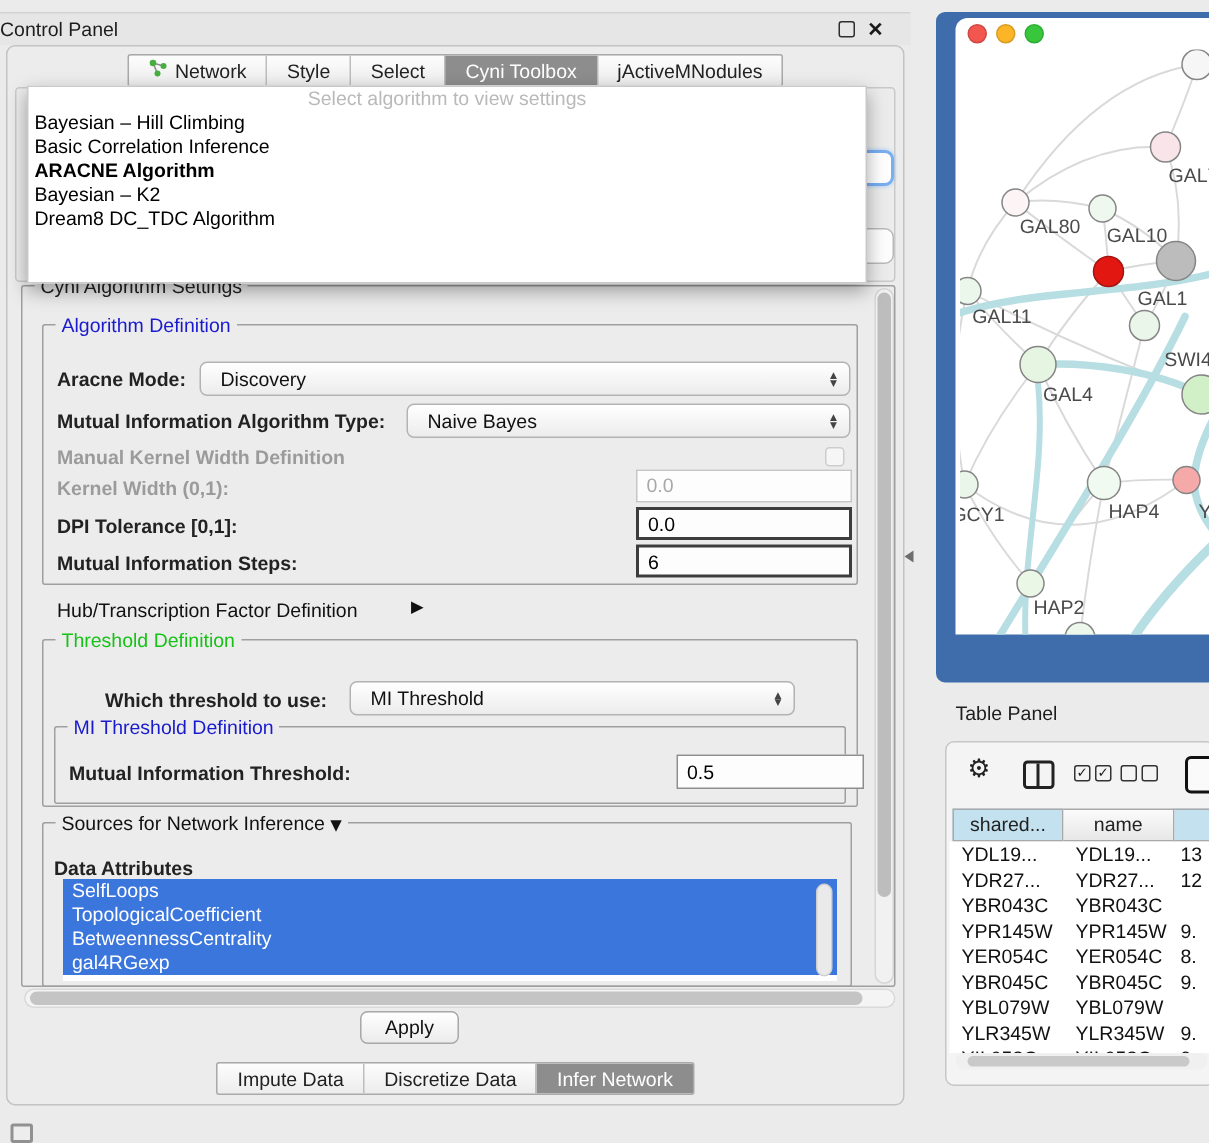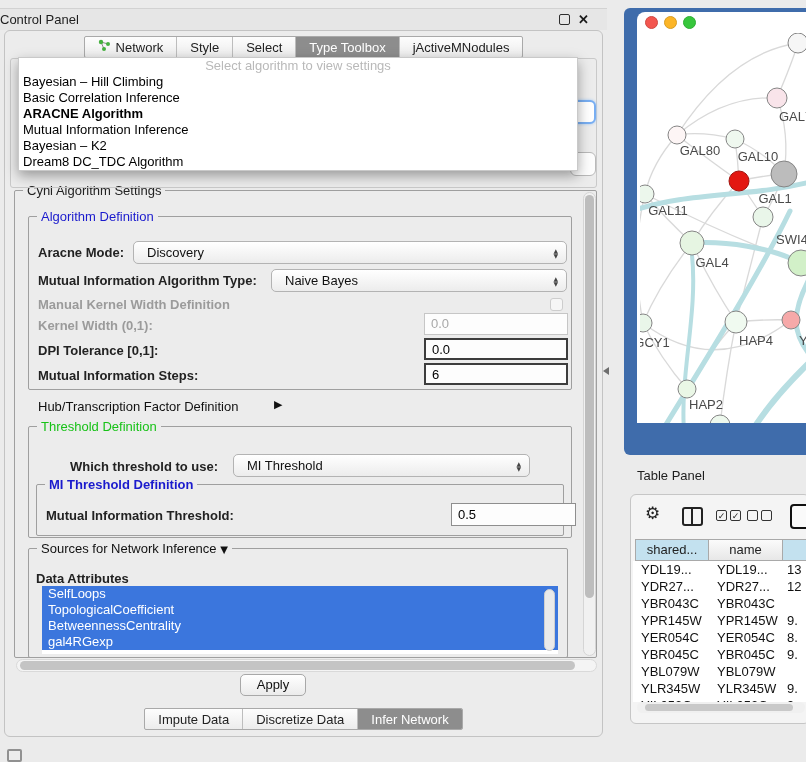--- a/index.html
+++ b/index.html
@@ -20,21 +20,21 @@
   .seg { display:flex; border:1px solid #a9a9a9; border-radius:2px; overflow:hidden; height:22px; background:linear-gradient(#fdfdfd,#ececec); }
   .seg .tab { padding:0 13px; line-height:21px; border-left:1px solid #bdbdbd; color:#222; white-space:nowrap; display:flex; align-items:center; gap:5px; }
   .seg .tab:first-child { border-left:none; }
   .seg .tab.sel { background:#8d8d8d; color:#fff; }
 
   .content-border { left:10px; top:58px; width:587px; height:130px; border:1px solid #c9c9c9; border-radius:3px; z-index:1; }
 
   .frag-combo-a { left:572px; top:100px; width:24px; height:24px; border:2px solid #78aef2; border-radius:6px; background:#fff; box-shadow:0 0 3px #9cc5f5; z-index:2; }
   .frag-combo-b { left:570px; top:152px; width:26px; height:24px; border:1px solid #b9b9b9; border-radius:6px; background:#fdfdfd; z-index:2; }
 
-  .popup { left:18px; top:57px; width:560px; height:114px; background:#fff; border:1px solid #c9c9c9; box-shadow:0 5px 12px rgba(0,0,0,.35); z-index:3; }
+  .popup { left:18px; top:57px; width:560px; height:132px; background:#fff; border:1px solid #c9c9c9; box-shadow:0 5px 12px rgba(0,0,0,.35); z-index:3; }
   .popup .prompt { height:16px; line-height:16px; text-align:center; color:#b9b9b9; }
   .popup .item { height:16px; line-height:16px; padding-left:4px; color:#000; white-space:nowrap; }
   .popup .item.bold { font-weight:bold; }
 
   
   .group { position:absolute; border:1px solid #9f9f9f; border-radius:2px; }
   .legend { position:absolute; top:-8px; left:8px; background:#ececec; padding:0 4px; white-space:nowrap; }
   .legend.blue { color:#1a1acd; }
   .legend.green { color:#17c217; }
   .boldlbl { position:absolute; font-weight:bold; white-space:nowrap; }
@@ -121,39 +121,38 @@
             </svg></span>
           <span>Network</span>
         </span>
         <span class="tab">
           <span>Style</span>
         </span>
         <span class="tab">
           <span>Select</span>
         </span>
         <span class="tab sel">
-          <span>Type Toolbox</span>
+          <span>Cyni Toolbox</span>
         </span>
         <span class="tab">
           <span>jActiveMNodules</span>
         </span>
       </div>
   </div>
 
   <div class="abs content-border"></div>
   <div class="abs frag-combo-a"></div>
   <div class="abs frag-combo-b"></div>
 
   <div class="abs popup">
     <div class="prompt">Select algorithm to view settings</div>
     <div id="popup-list">
         <div class="item">Bayesian – Hill Climbing</div>
         <div class="item">Basic Correlation Inference</div>
         <div class="item bold">ARACNE Algorithm</div>
-        <div class="item">Mutual Information Inference</div>
         <div class="item">Bayesian – K2</div>
         <div class="item">Dream8 DC_TDC Algorithm</div>
       </div>
   </div>
 
   <div class="group" style="left:14px; top:190px; width:583px; height:468px; background:#ececec;">
     <span class="legend">Cyni Algorithm Settings</span>
   </div>
   <div class="abs vscroll-track"></div>
   <div class="abs vscroll-thumb"></div>
@@ -196,21 +195,21 @@
     <span class="legend green">Threshold Definition</span>
   </div>
   <span class="boldlbl" style="left:70px; top:459px;">Which threshold to use:</span>
   <div class="combo" style="left:233px; top:454px; width:297px;">
     <span class="val">MI Threshold</span>
     <span class="arr">
         <span>▲</span>
         <span>▼</span>
       </span>
   </div>
-  <div class="group" style="left:36px; top:484px; width:528px; height:52px;font-weight:bold;">
+  <div class="group" style="left:36px; top:484px; width:528px; height:52px;">
     <span class="legend blue">MI Threshold Definition</span>
   </div>
   <span class="boldlbl" style="left:46px; top:508px;">Mutual Information Threshold:</span>
   <div class="field mid abs" style="left:415px; top:503px; width:125px; height:23px; line-height:21px;">0.5</div>
 
   <div class="group" style="left:28px; top:548px; width:540px; height:110px;">
     <span class="legend" style="color:#111;">
       <span>Sources for Network Inference</span>
       <span class="src-arrow">▼</span>
     </span>

